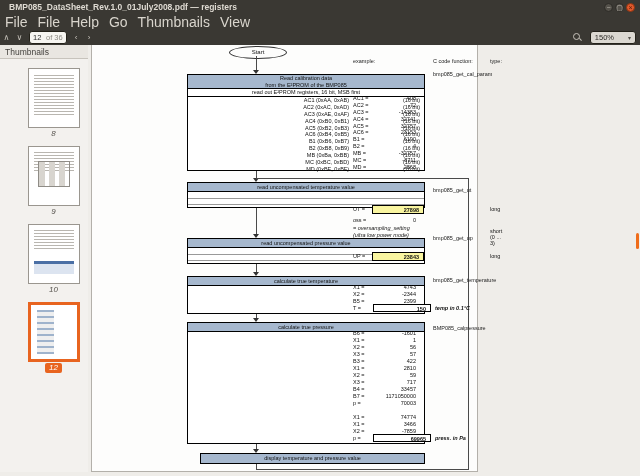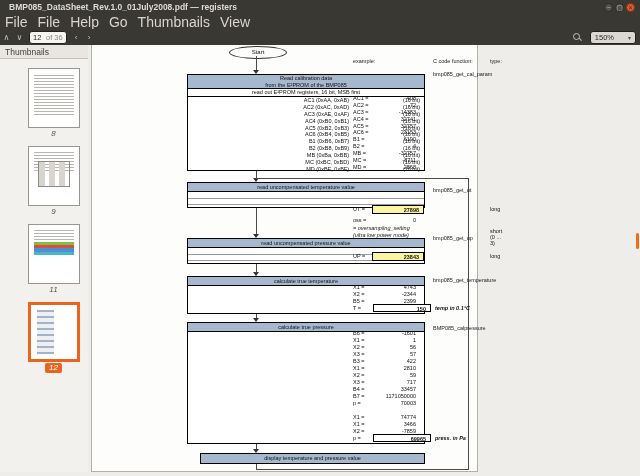--- a/index.html
+++ b/index.html
@@ -164,23 +164,23 @@
   <div class="thumb-list">
 
   <div class="thumb t8">
       <div class="prev"></div>
       <div class="lbl">8</div>
     </div>
       <div class="thumb t9">
       <div class="prev"></div>
       <div class="lbl">9</div>
     </div>
-      <div class="thumb t11">
+      <div class="thumb t10">
       <div class="prev"></div>
-      <div class="lbl">11</div>
+      <div class="lbl">10</div>
     </div>
       <div class="thumb selected t12">
       <div class="prev"></div>
       <div class="lbl">12</div>
     </div>
     </div>
   <div class="scroll-side"></div>
 </div>
 
 <div class="main">

